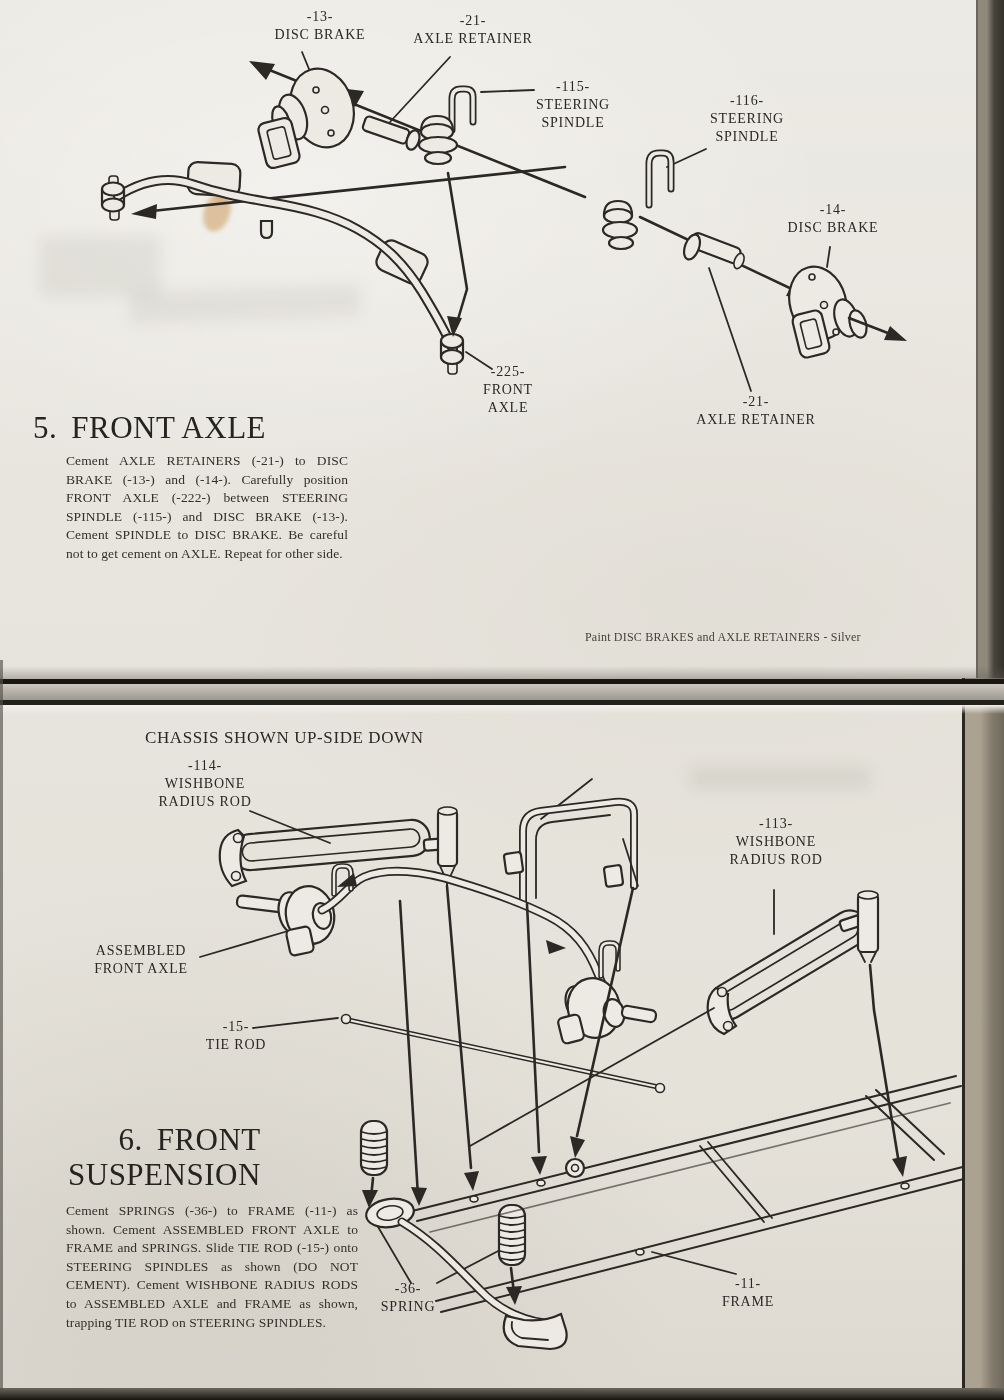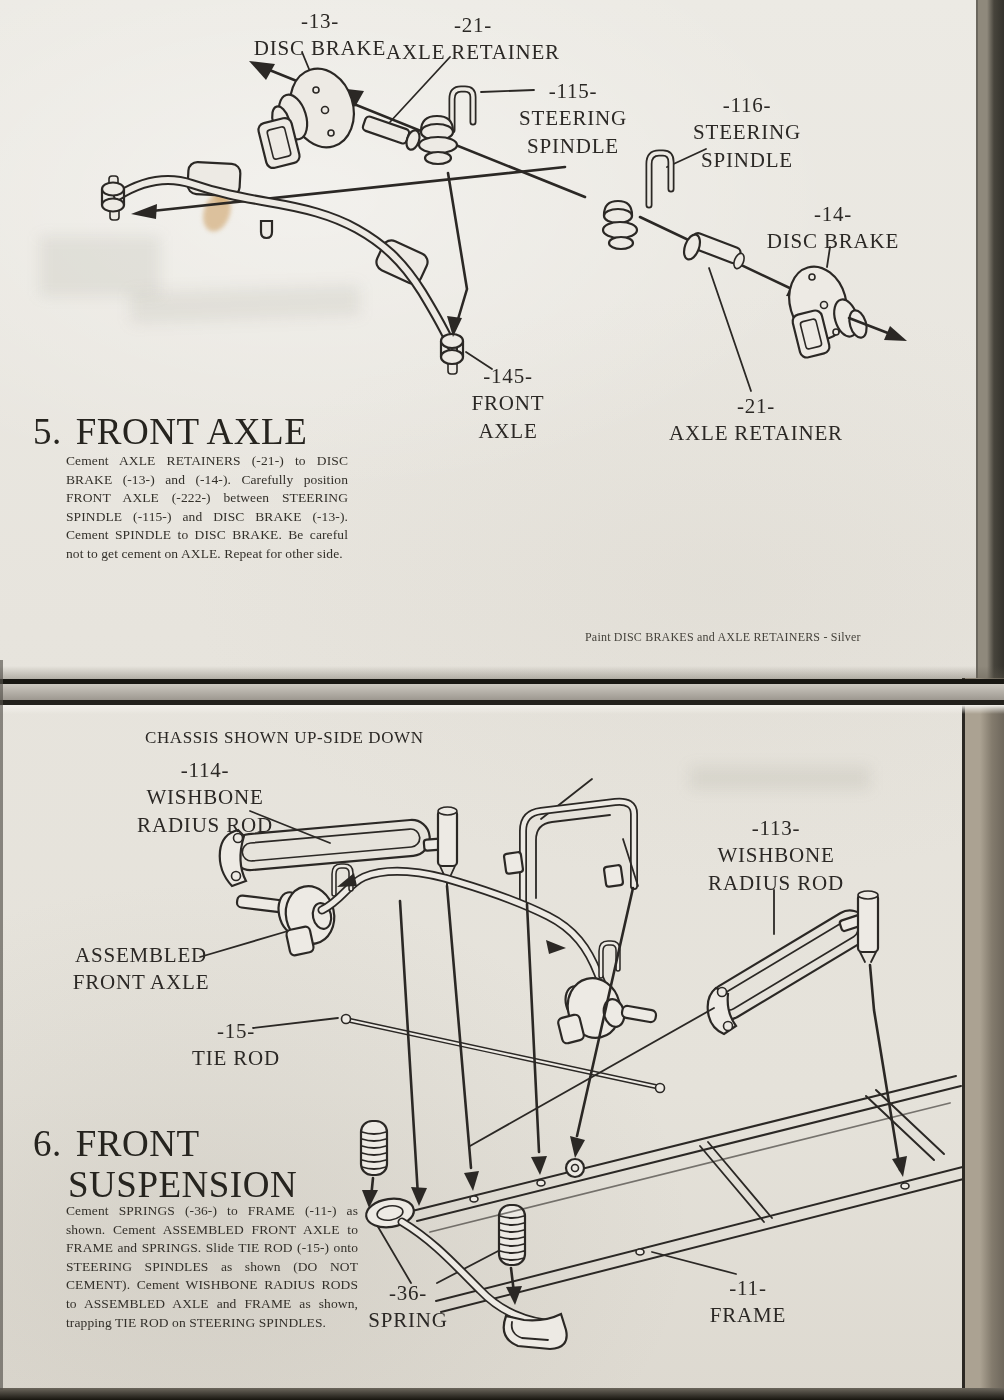--- a/index.html
+++ b/index.html
@@ -29,25 +29,25 @@
   .bottom-bar{left:0;top:1388px;width:1004px;height:12px;z-index:3;
     background:linear-gradient(to bottom,#6b665c,#17150f);}
   .left-edge{left:0;top:660px;width:3px;height:730px;background:#55524b;opacity:.65;z-index:3;}
   .stain{left:204px;top:192px;width:26px;height:40px;border-radius:50%;
     background:rgba(196,138,62,.45);filter:blur(2px);transform:rotate(18deg);z-index:2;}
   .stain2{left:214px;top:184px;width:16px;height:20px;border-radius:50%;
     background:rgba(205,155,85,.4);filter:blur(2px);z-index:2;}
   .ghost{filter:blur(7px);background:rgba(120,114,103,.11);z-index:1;}
   
   .lbl{position:absolute;transform:translateX(-50%);text-align:center;white-space:nowrap;
-    font-size:21px;line-height:1.3;letter-spacing:.8px;color:#2b2825;z-index:4;}
+    font-size:14px;line-height:1.3;letter-spacing:.8px;color:#2b2825;z-index:4;}
   .lbl .ln{display:block;}
   .caption{position:absolute;font-size:17px;letter-spacing:.6px;white-space:nowrap;z-index:4;}
   .h-num{display:inline-block;}
-  .heading{position:absolute;font-size:37px;letter-spacing:.5px;color:#26241f;z-index:4;white-space:nowrap;}
+  .heading{position:absolute;font-size:31px;letter-spacing:.5px;color:#26241f;z-index:4;white-space:nowrap;text-align:right;}
   .heading .t{margin-left:14px;}
   .heading .t2{display:block;margin-left:35px;line-height:1.08;}
   .body-text{position:absolute;font-size:13.5px;line-height:18.6px;text-align:justify;
     color:#33302a;z-index:4;letter-spacing:.1px;}
   .paint-note{position:absolute;font-size:12px;letter-spacing:.2px;color:#45423b;z-index:4;white-space:nowrap;}
   svg{position:absolute;left:0;top:0;z-index:2;}
   .pf{fill:#edeae4;stroke:#2b2825;stroke-width:2.2;}
   .pf15{fill:#edeae4;stroke:#2b2825;stroke-width:1.6;}
   .ln2{stroke:#2b2825;stroke-width:2;fill:none;stroke-linecap:round;}
   .ln18{stroke:#2b2825;stroke-width:1.8;fill:none;stroke-linecap:round;}
@@ -309,21 +309,21 @@
   <div class="lbl" style="left:747px;top:92px">
     <span class="ln">-116-</span>
     <span class="ln">STEERING</span>
     <span class="ln">SPINDLE</span>
   </div>
   <div class="lbl" style="left:833px;top:201px">
     <span class="ln">-14-</span>
     <span class="ln">DISC BRAKE</span>
   </div>
   <div class="lbl" style="left:508px;top:363px">
-    <span class="ln">-145-</span>
+    <span class="ln">-225-</span>
     <span class="ln">FRONT</span>
     <span class="ln">AXLE</span>
   </div>
   <div class="lbl" style="left:756px;top:393px">
     <span class="ln">-21-</span>
     <span class="ln">AXLE RETAINER</span>
   </div>
 
   <div class="heading" style="left:33px;top:410px">
     <span class="h-num">5.</span><span class="t">FRONT AXLE</span>

